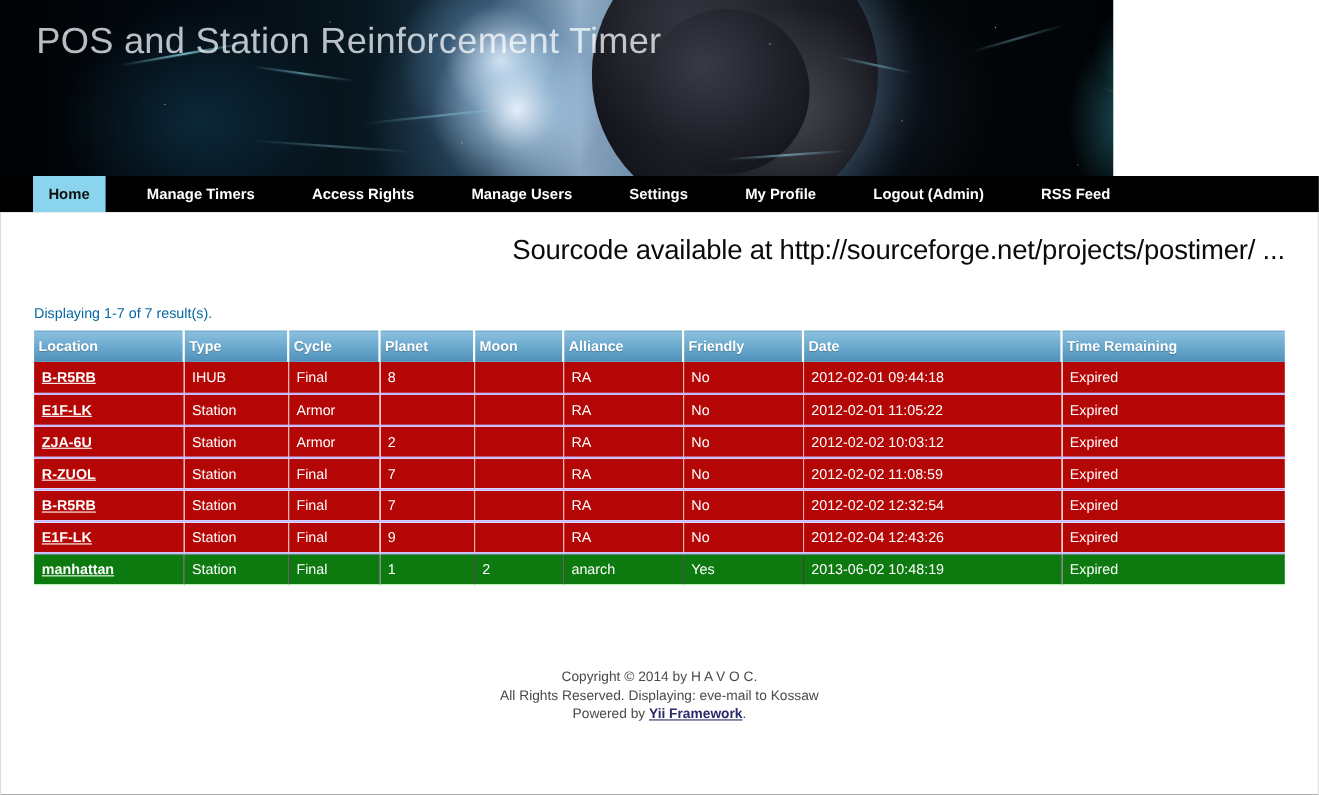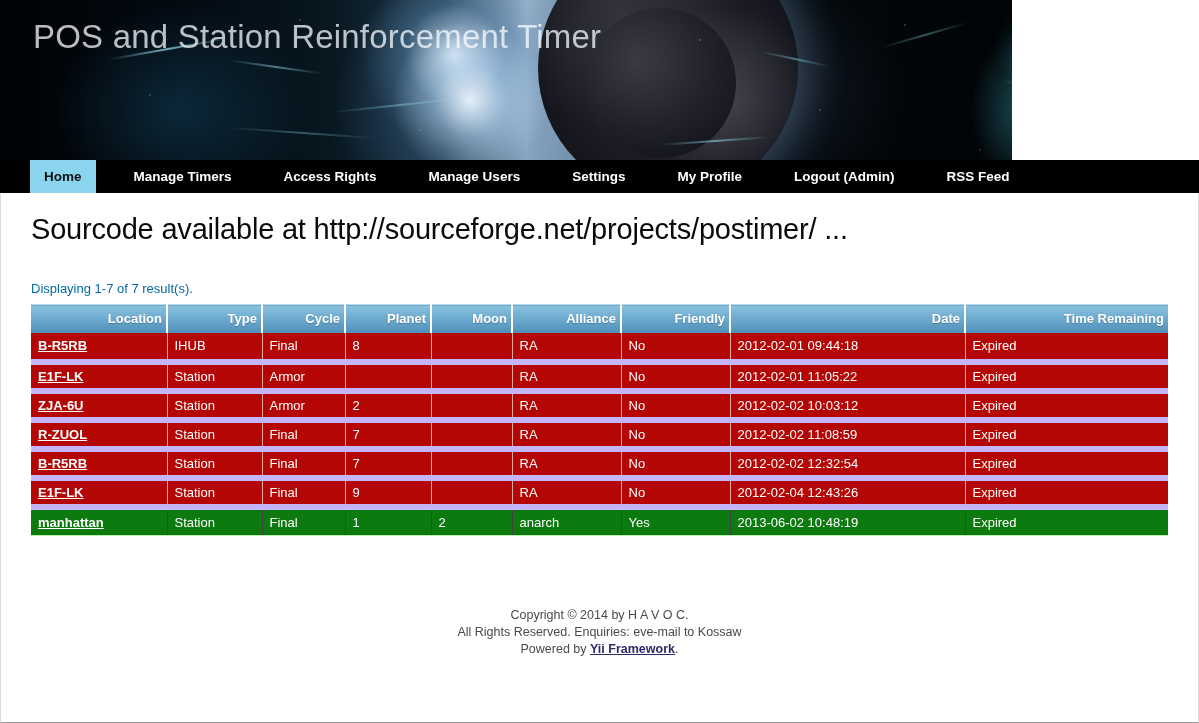--- a/index.html
+++ b/index.html
@@ -143,25 +143,26 @@
     height: 530px;
     background: #ffffff;
     border-left: 1px solid #dcdcdc;
     border-right: 1px solid #dcdcdc;
     border-bottom: 1px solid #9a9a9a;
     padding: 0 30px;
   }
   .page-title {
     margin: 0;
     padding-top: 20px;
-    font-size: 29px;
+    font-size: 25px;
     font-weight: 400;
     color: #0a0a0a;
     letter-spacing: -0.2px;
     white-space: nowrap;
+    text-align: right;
   }
   .summary {
     text-align: left;
     font-size: 13px;
     color: #0369a1;
     margin-top: 35px;
     margin-right: 6px;
   }
 
   table.grid {
@@ -170,41 +171,41 @@
     margin-top: 8px;
     table-layout: fixed;
     font-size: 13px;
   }
   table.grid th {
     height: 28px;
     background: linear-gradient(180deg, #8cc0de 0%, #74b0d3 35%, #4d8fba 100%);
     color: #ffffff;
     font-weight: bold;
     font-size: 13px;
-    text-align: right;
+    text-align: left;
     border-right: 2px solid #ffffff;
     border-top: 1px solid #b9d8ea;
     text-shadow: 0 1px 1px rgba(0,0,0,0.25);
     padding: 0 4px;
   }
   table.grid th:last-child { border-right: none; }
 
   table.grid td {
     height: 29px;
     padding: 0 7px;
     color: #ffffff;
     font-size: 13px;
     vertical-align: middle;
     white-space: nowrap;
     overflow: hidden;
   }
   tr.r-red td {
     background: #b50606;
     border-right: 1px solid #e8a9a0;
-    border-bottom: 6px solid #c4b5fd;
+    border-bottom: 2px solid #c4b5fd;
   }
   tr.r-red td:last-child { border-right: none; }
   tr.r-green td {
     background: #0d7a10;
     border-right: 1px solid #404040;
     border-bottom: 1px solid #b6f0ad;
   }
   tr.r-green td:last-child { border-right: none; }
 
   td.loc a {
@@ -381,19 +382,19 @@
             <td>2013-06-02 10:48:19</td>
             <td>Expired</td>
           </tr>
         </tbody>
     </table>
 
   </div>
 
   <div class="footer">
     <div>Copyright © 2014 by H A V O C.</div>
-    <div>All Rights Reserved. Enquiries: eve-mail to Kossaw</div>
+    <div>All Rights Reserved. Displaying: eve-mail to Kossaw</div>
     <div>
       <span>Powered by </span><a>Yii Framework</a><span>.</span>
     </div>
   </div>
 
 </div>
 
 </body></html>

